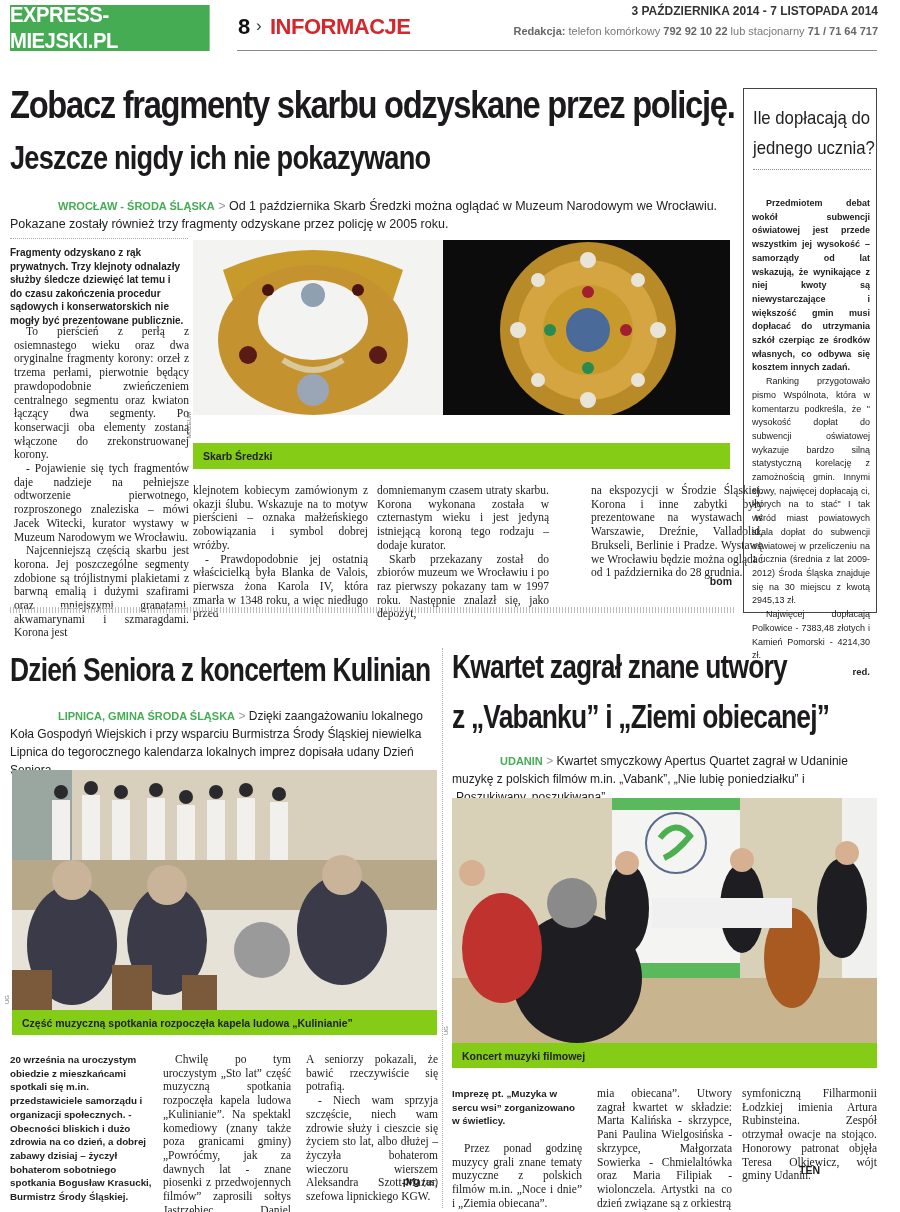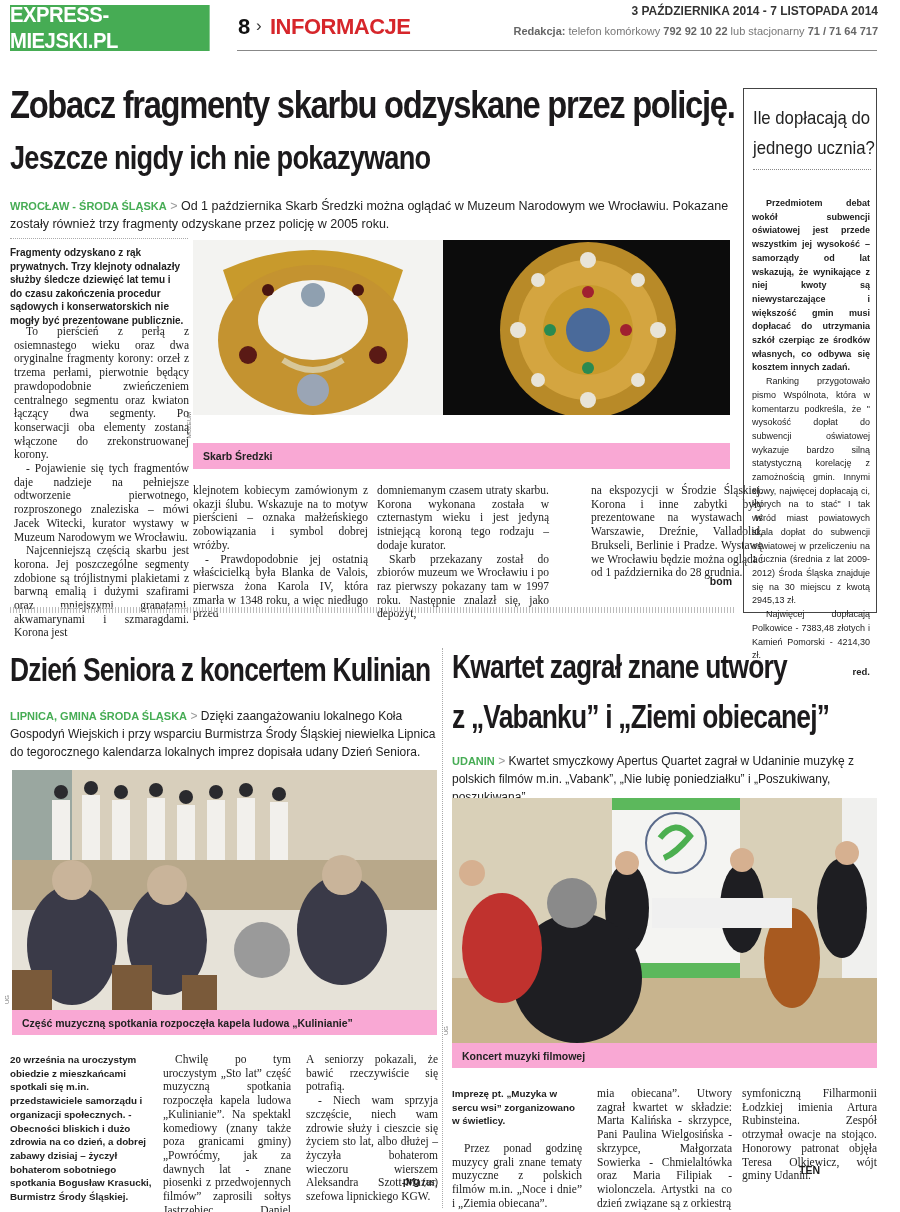--- a/index.html
+++ b/index.html
@@ -17,28 +17,28 @@
   .section { left: 270px; top: 14px; font-family: "Liberation Sans", sans-serif; font-weight: bold; font-size: 22px; color: #d6262b; letter-spacing: -0.5px; }
   .hdr-line { left: 237px; top: 50px; width: 640px; height: 1px; background: #888; }
   .date { right: 22px; top: 4px; font-family: "Liberation Sans", sans-serif; font-weight: bold; font-size: 12px; color: #333; }
   .redakcja { right: 22px; top: 25px; font-family: "Liberation Sans", sans-serif; font-size: 11px; color: #777; padding-left: 12px; }
   .redakcja b { color: #666; }
 
   
   .h1 { left: 10px; top: 84px; font-family: "Liberation Sans", sans-serif; font-weight: bold; font-size: 38px; letter-spacing: -1.5px; color: #1c1a1c; transform: scaleX(0.86); transform-origin: left; white-space: nowrap; }
   .h2 { left: 10px; top: 138px; font-family: "Liberation Sans", sans-serif; font-size: 34px; letter-spacing: -1px; color: #1c1a1c; transform: scaleX(0.80); transform-origin: left; white-space: nowrap; }
   .lead { left: 10px; top: 197px; width: 725px; font-family: "Liberation Sans", sans-serif; font-size: 12.5px; line-height: 18px; color: #222; }
-  .loc { color: #46ac54; font-weight: bold; font-size: 11px; }
+  .loc { color: #46ac54; font-weight: bold; font-size: 11px; margin-left: 48px; }
   .arrow { color: #999; }
   .dotline-h { height: 0; border-top: 1px dotted #aaa; }
   .intro { left: 10px; top: 246px; width: 175px; font-family: "Liberation Sans", sans-serif; font-weight: bold; font-size: 10px; line-height: 13.5px; color: #222; }
   .col { font-size: 11.5px; line-height: 13.7px; text-align: justify; color: #222; hyphens: manual; }
   .col p { text-indent: 12px; }
   .photo { overflow: hidden; }
-  .cap { background: #f9a8d4; font-family: "Liberation Sans", sans-serif; font-weight: bold; font-size: 10.5px; color: #222; padding: 0 10px; display: flex; align-items: center; }
+  .cap { background: #84cc16; font-family: "Liberation Sans", sans-serif; font-weight: bold; font-size: 10.5px; color: #222; padding: 0 10px; display: flex; align-items: center; }
   .credit { font-family: "Liberation Sans", sans-serif; font-size: 6px; color: #777; writing-mode: vertical-rl; transform: rotate(180deg); }
   .sig { font-family: "Liberation Sans", sans-serif; font-weight: bold; font-size: 10.5px; text-align: right; }
 
   
   .sidebox { left: 743px; top: 88px; width: 134px; height: 525px; border: 1px solid #444; }
   .side-title { left: 753px; top: 103px; width: 120px; font-family: "Liberation Sans", sans-serif; font-size: 19px; line-height: 30px; color: #222; transform: scaleX(0.88); transform-origin: left; white-space: nowrap; }
   .side-dots { left: 753px; top: 169px; width: 118px; border-top: 1px dotted #888; }
   .side-body { left: 752px; top: 197px; width: 118px; font-family: "Liberation Sans", sans-serif; font-size: 9px; line-height: 13.7px; color: #222; text-align: justify; }
   .side-body p { text-indent: 14px; }
 

